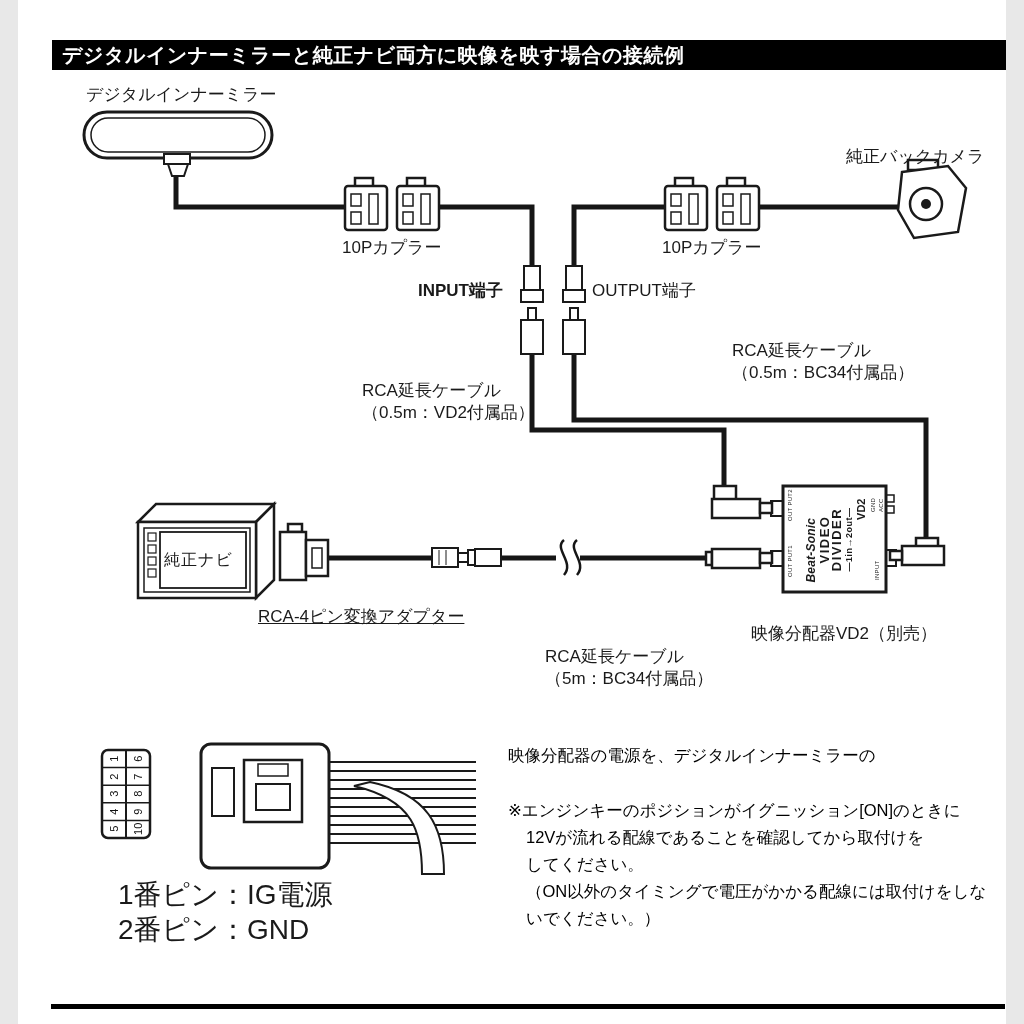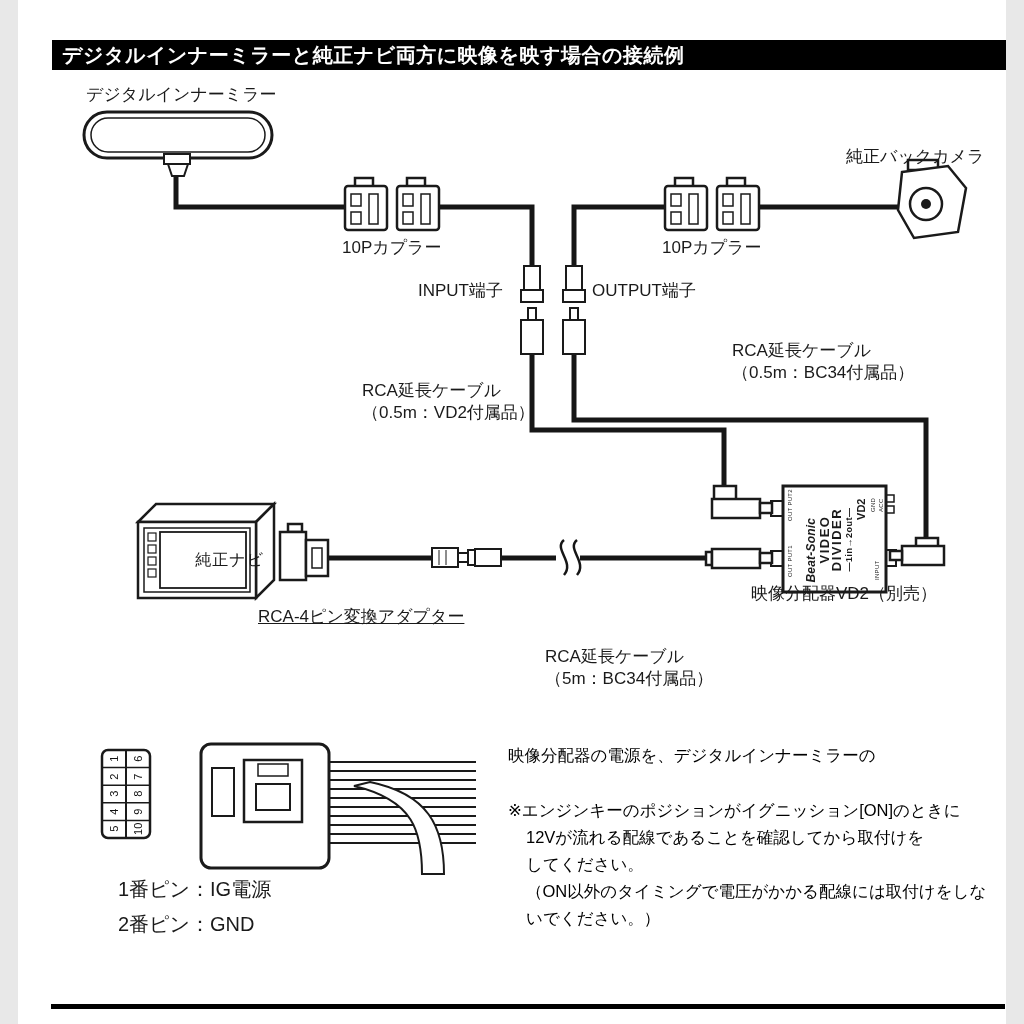--- a/index.html
+++ b/index.html
@@ -9,22 +9,22 @@
     overflow:hidden;margin:0 auto;
   }
   svg{position:absolute;left:0;top:0;}
   .title-bar{
     position:absolute;left:34px;top:40px;width:954px;height:30px;
     background:#000;color:#fff;font-size:20px;font-weight:bold;line-height:30px;
     padding-left:10px;box-sizing:border-box;letter-spacing:.5px;white-space:nowrap;
   }
   .lbl{position:absolute;white-space:nowrap;font-size:17px;line-height:22px;color:#1a1a1a;}
   .lbl.two-line{line-height:22px;}
-  .navi-label{position:absolute;left:160px;top:550px;width:86px;text-align:right;font-size:16px;letter-spacing:1px;}
-  .pin-label{position:absolute;font-size:20px;white-space:nowrap;}
+  .navi-label{position:absolute;left:146px;top:550px;width:86px;text-align:left;font-size:16px;letter-spacing:1px;}
+  .pin-label{position:absolute;font-size:28px;white-space:nowrap;}
   .note{position:absolute;left:490px;top:742px;font-size:16.5px;line-height:27px;color:#000000;}
   .note div{white-space:nowrap;}
   .note .para2{margin-top:28px;}
   .note .indent{padding-left:18px;}
   .bottom-rule{position:absolute;left:33px;top:1004px;width:954px;height:5px;background:#000;}
   .pin-grid{position:absolute;left:84px;top:750px;width:48px;height:88px;}
   .pin-num{
     position:absolute;width:24px;height:17.6px;display:flex;align-items:center;justify-content:center;
     font-size:11px;transform:rotate(-90deg);color:#111;
   }
@@ -217,35 +217,35 @@
       <path d="M 336 786 C 396 800 404 832 404 874 L 426 874 C 426 826 410 794 352 782 Z" fill="#ffffff" stroke="#1a1a1a" stroke-width="2"></path>
     </g>
   </svg>
 
   <div class="title-bar">デジタルインナーミラーと純正ナビ両方に映像を映す場合の接続例</div>
 
   <div class="lbl" style="left:68px;top:84px;text-align:right;">デジタルインナーミラー</div>
   <div class="lbl" style="left:828px;top:146px;">純正バックカメラ</div>
   <div class="lbl" style="left:324px;top:237px;">10Pカプラー</div>
   <div class="lbl" style="left:644px;top:237px;">10Pカプラー</div>
-  <div class="lbl" style="left:400px;top:280px;">INPUT端子</div>
+  <div class="lbl" style="left:400px;top:280px;font-weight:bold;">INPUT端子</div>
   <div class="lbl" style="left:574px;top:280px;">OUTPUT端子</div>
 
   <div class="lbl two-line" style="left:714px;top:340px;">
     <div>RCA延長ケーブル</div>
     <div>（0.5m：BC34付属品）</div>
   </div>
   <div class="lbl two-line" style="left:344px;top:380px;">
     <div>RCA延長ケーブル</div>
     <div>（0.5m：VD2付属品）</div>
   </div>
 
   <div class="navi-label">純正ナビ</div>
   <div class="lbl" style="left:240px;top:606px;text-decoration:underline;">RCA-4ピン変換アダプター</div>
-  <div class="lbl" style="left:733px;top:583px;">映像分配器VD2（別売）</div>
+  <div class="lbl" style="left:733px;top:623px;">映像分配器VD2（別売）</div>
 
   <div class="lbl two-line" style="left:527px;top:646px;">
     <div>RCA延長ケーブル</div>
     <div>（5m：BC34付属品）</div>
   </div>
 
   <div class="divider-face">
     <div class="divider-face-inner">
       <div class="dv-brand">Beat-Sonic</div>
       <div class="dv-name">

